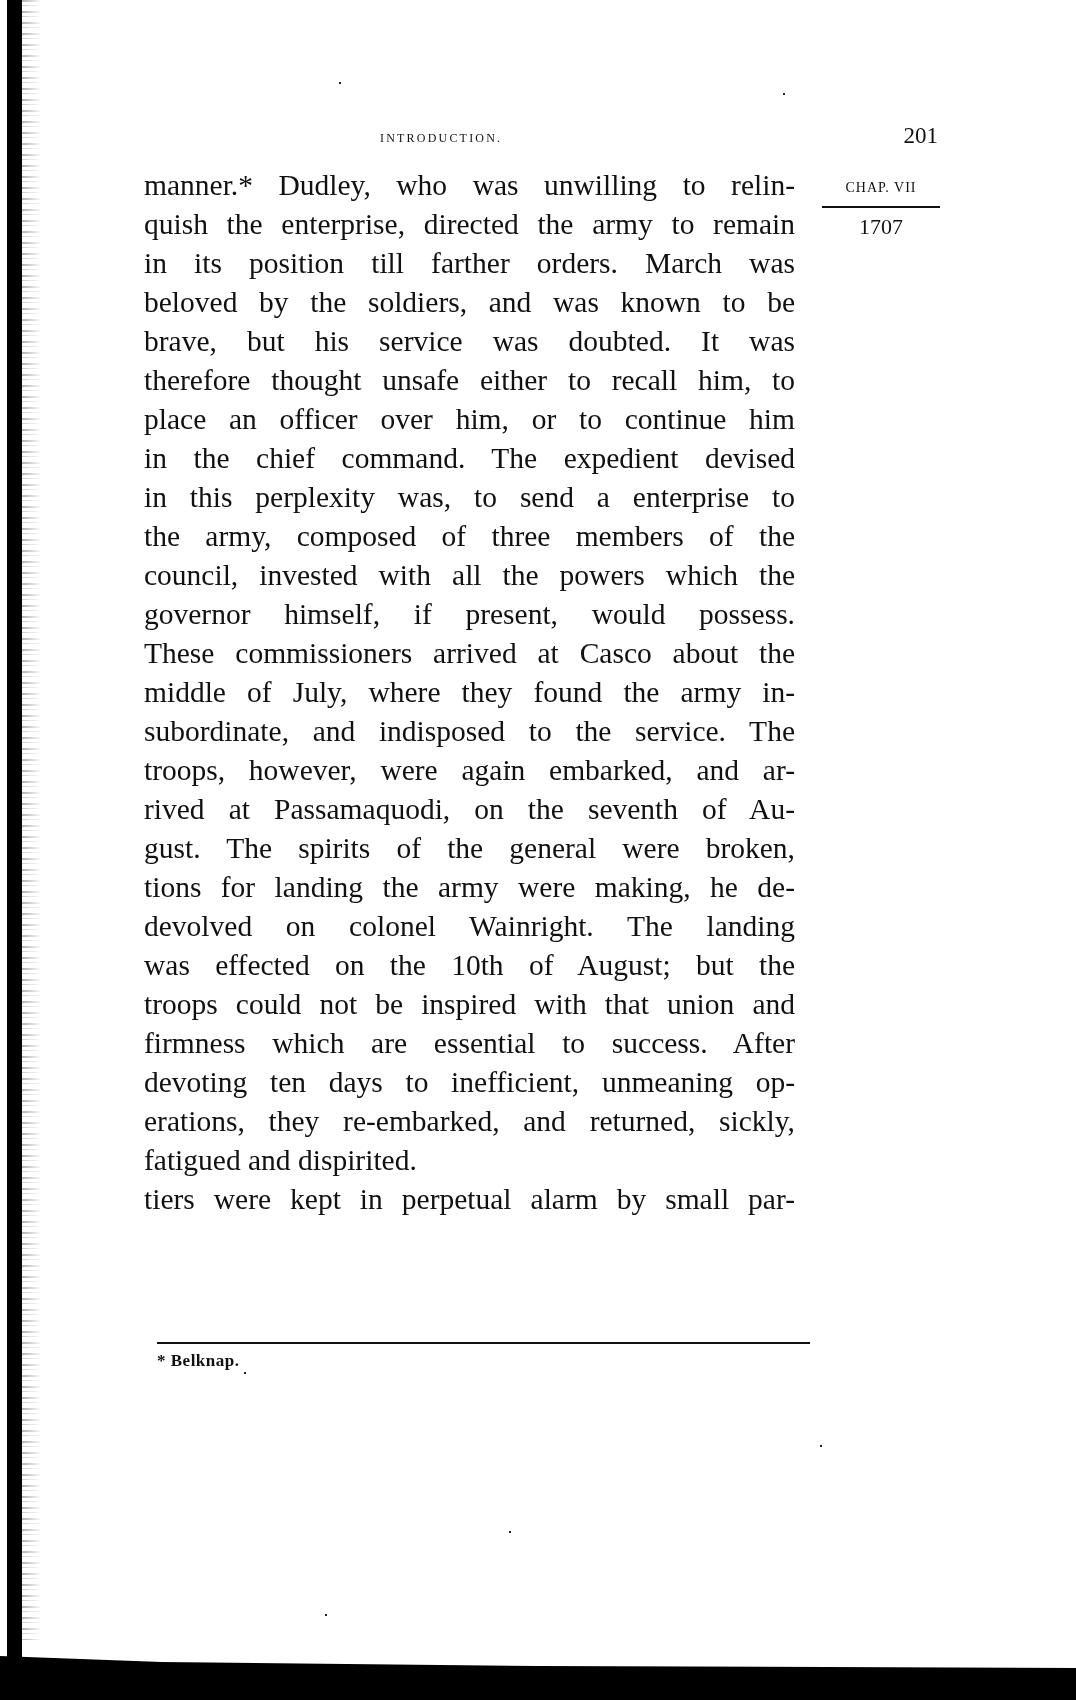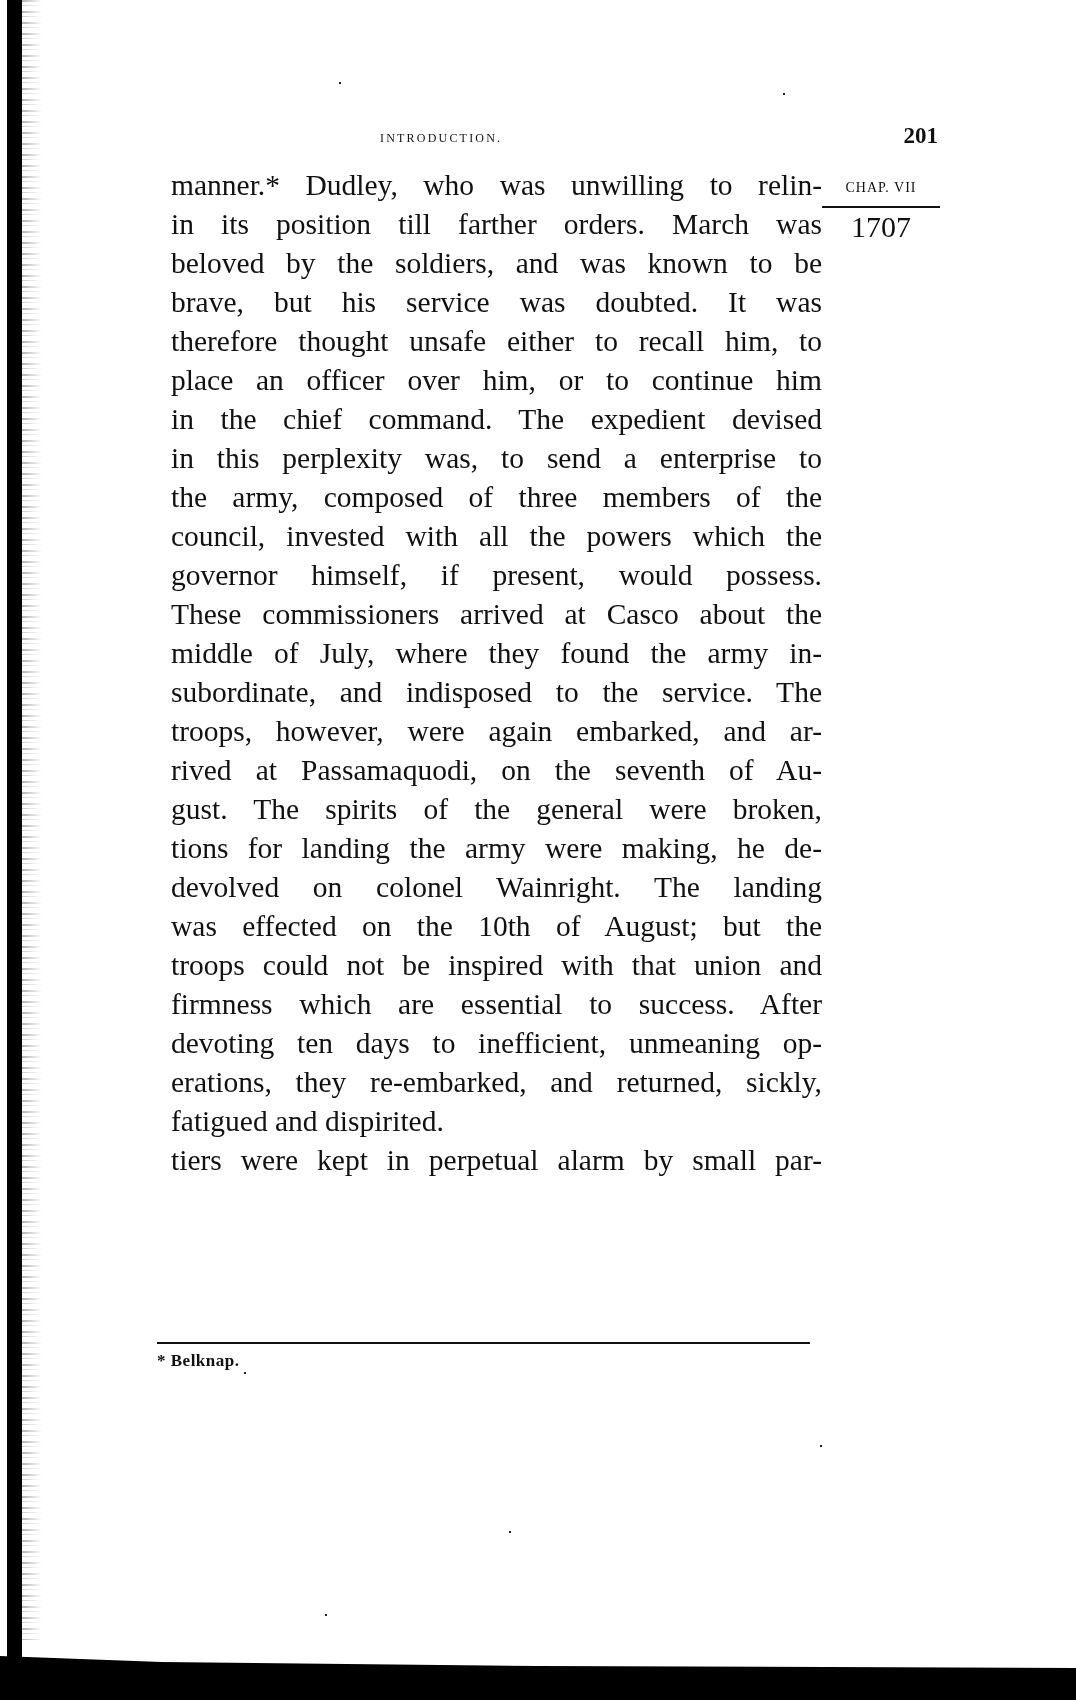--- a/index.html
+++ b/index.html
@@ -26,34 +26,34 @@
   }
   .speck { position: absolute; width: 2px; height: 2px; background: #222; }
 
   .running-head {
     position: absolute; left: 380px; top: 128px;
     font-size: 12px; letter-spacing: 2.2px; line-height: 20px;
     font-weight: normal;
   }
   .page-number {
     position: absolute; left: 888px; top: 123px; width: 50px; text-align: right;
-    font-size: 23px; font-weight: bold; line-height: 26px;
+    font-size: 23px; font-weight: normal; line-height: 26px;
   }
   .margin-note {
     position: absolute; left: 822px; top: 178px; width: 118px; text-align: center;
   }
   .margin-chap {
     font-size: 14px; letter-spacing: 1px; line-height: 20px; display: block;
     font-variant: small-caps;
   }
   .margin-rule { height: 2px; background: #111; margin: 8px 0 6px 0; }
-  .margin-year { font-size: 30px; line-height: 26px; display: block; }
+  .margin-year { font-size: 22px; line-height: 26px; display: block; }
 
   .body-text {
-    position: absolute; left: 171px; top: 166px; width: 651px;
+    position: absolute; left: 144px; top: 166px; width: 651px;
     font-size: 29.5px; line-height: 39px;
   }
   .line {
     display: block; height: 39px; white-space: nowrap;
     text-align: justify; text-align-last: justify;
   }
   .line.last { text-align-last: left; }
   .line.indent { padding-left: 32px; }
 
   .footnote-rule {
@@ -82,20 +82,21 @@
 <div class="page-number">201</div>
 
 <div class="margin-note">
   <span class="margin-chap">CHAP. VII</span>
   <div class="margin-rule"></div>
   <span class="margin-year">1707</span>
 </div>
 
 <div class="body-text">
   <span class="line">manner.*  Dudley, who was unwilling to relin-</span>
+  <span class="line">quish the enterprise, directed the army to remain</span>
   <span class="line">in its position till farther orders.  March was</span>
   <span class="line">beloved by the soldiers, and was known to be</span>
   <span class="line">brave, but his service was doubted.  It was</span>
   <span class="line">therefore thought unsafe either to recall him, to</span>
   <span class="line">place an officer over him, or to continue him</span>
   <span class="line">in the chief command.  The expedient devised</span>
   <span class="line">in this perplexity was, to send a enterprise to</span>
   <span class="line">the army, composed of three members of the</span>
   <span class="line">council, invested with all the powers which the</span>
   <span class="line">governor himself, if present, would possess.</span>

